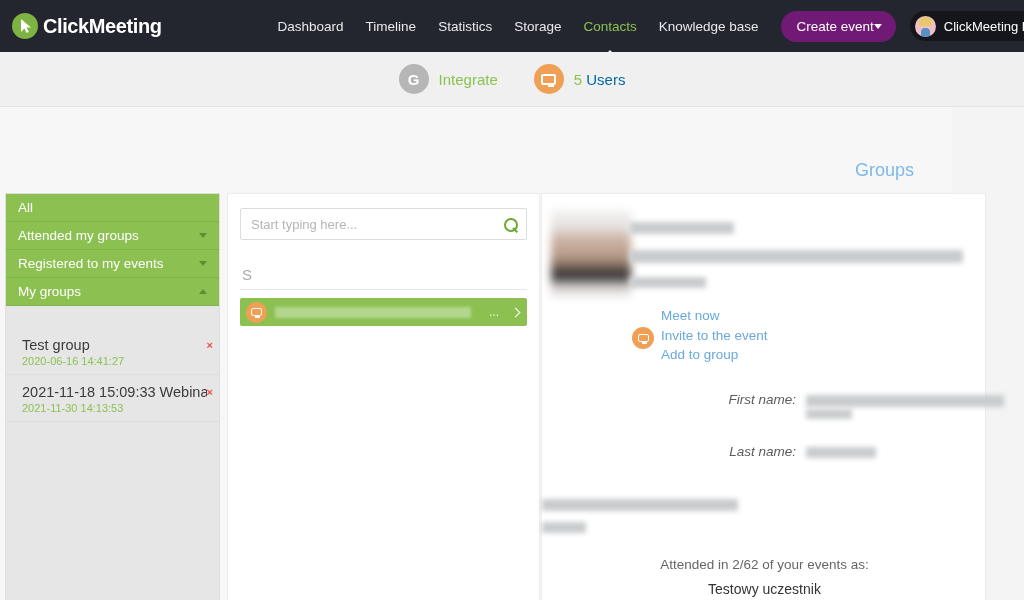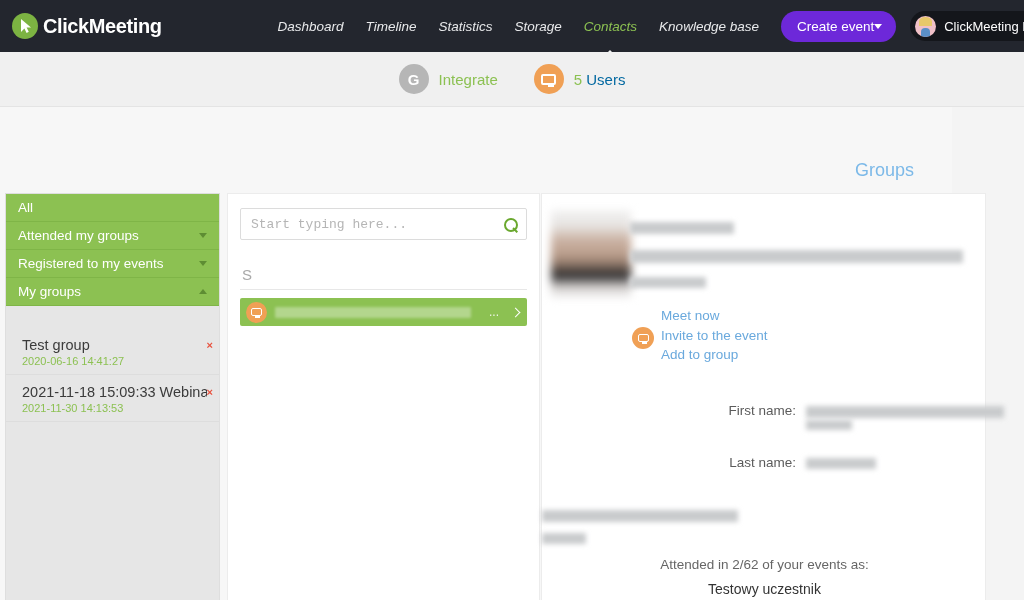--- a/index.html
+++ b/index.html
@@ -24,32 +24,31 @@
   }
   .logo-text {
     color: #ffffff; font-size: 20px; font-weight: bold;
     letter-spacing: -0.4px;
   }
   .nav-links { display: flex; align-items: center; margin-left: 116px; }
   .nav-link {
     color: #e8e9eb; font-size: 13.5px; margin-right: 22px;
     text-decoration: none; position: relative; padding: 4px 0;
     white-space: nowrap;
-    font-style: italic;
   }
   .nav-link.active { color: #8cc152; }
   .nav-link.active::after {
     content: ""; position: absolute; left: 50%; bottom: -19px;
     transform: translateX(-50%);
     border-left: 7px solid transparent;
     border-right: 7px solid transparent;
     border-bottom: 7px solid #f0f0f0;
   }
   .create-btn {
-    background: #6d28d9; color: #fff; font-size: 13.5px;
+    background: #701a75; color: #fff; font-size: 13.5px;
     border: none; border-radius: 16px;
     padding: 8px 14px 8px 16px; cursor: pointer;
     display: flex; align-items: center; 
     margin-right: 14px; white-space: nowrap;
   }
   .caret-down {
     width: 0; height: 0;
     border-left: 4.5px solid transparent;
     border-right: 4.5px solid transparent;
     border-top: 5px solid currentColor;
@@ -155,21 +154,21 @@
     background: #ffffff; border: 1px solid #ececec; border-bottom: none;
   }
   .search-box {
     margin: 14px 12px 0 12px; height: 32px;
     border: 1px solid #dcdcdc; border-radius: 2px;
     display: flex; align-items: center; background: #fff;
   }
   .search-box input {
     flex: 1; border: none; outline: none; font-size: 13px;
     color: #555; padding: 0 8px 0 10px;
-    font-family: Liberation Mono, monospace; background: transparent;
+    font-family: Liberation Sans, sans-serif; background: transparent;
   }
   .search-box input::placeholder { color: #b5b5b5; }
   .search-icon-btn {
     width: 32px; display: flex; align-items: center; justify-content: center;
     cursor: pointer; background: none; border: none;
   }
   .mag { position: relative; width: 13px; height: 13px; }
   .mag::before {
     content:""; position:absolute; left:0; top:0;
     width:10px; height:10px; border:2.2px solid #6aa82e; border-radius:50%;
@@ -231,21 +230,21 @@
     width: 22px; height: 22px; border-radius: 50%;
     background: #f0a055; display: flex; align-items: center; justify-content: center;
   }
   .action-icon .monitor-glyph { width: 11px; height: 8px; border-width: 1.6px; }
   .action-icon .monitor-glyph::after { left: 3px; bottom: -3px; width: 5px; height: 1.6px; }
   .action-links { margin-left: 29px; }
   .action-links a {
     display: block; color: #6aa9dd; font-size: 13.5px;
     text-decoration: none; line-height: 19.5px; cursor: pointer;
   }
-  .field-rows { position: absolute; left: 0; top: 209px; width: 445px; }
+  .field-rows { position: absolute; left: 0; top: 198px; width: 445px; font-style: italic; }
   .field-row { display: flex; margin-bottom: 22px; }
   .field-label {
     width: 264px; text-align: right; font-size: 13.5px;
     color: #5b5b5b; padding-right: 10px; flex: 0 0 auto;
   }
   .field-value { position: relative; flex: 1; height: 30px; }
   .attend-block {
     position: absolute; left: 0; top: 363px; width: 445px; text-align: center;
   }
   .attend-line { font-size: 13.5px; color: #666; }

